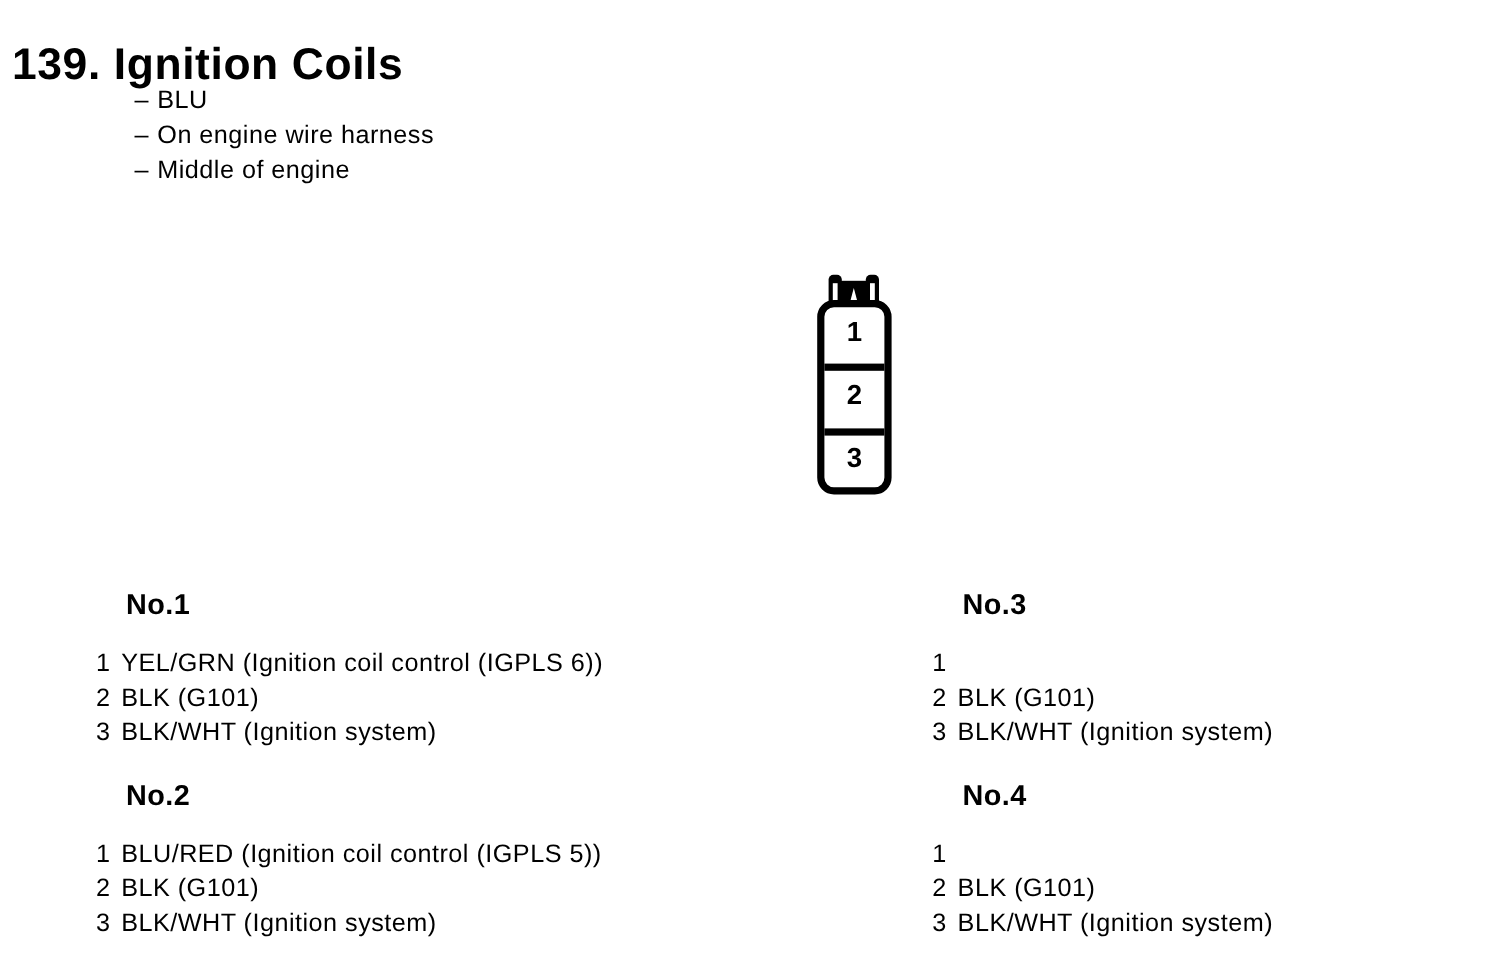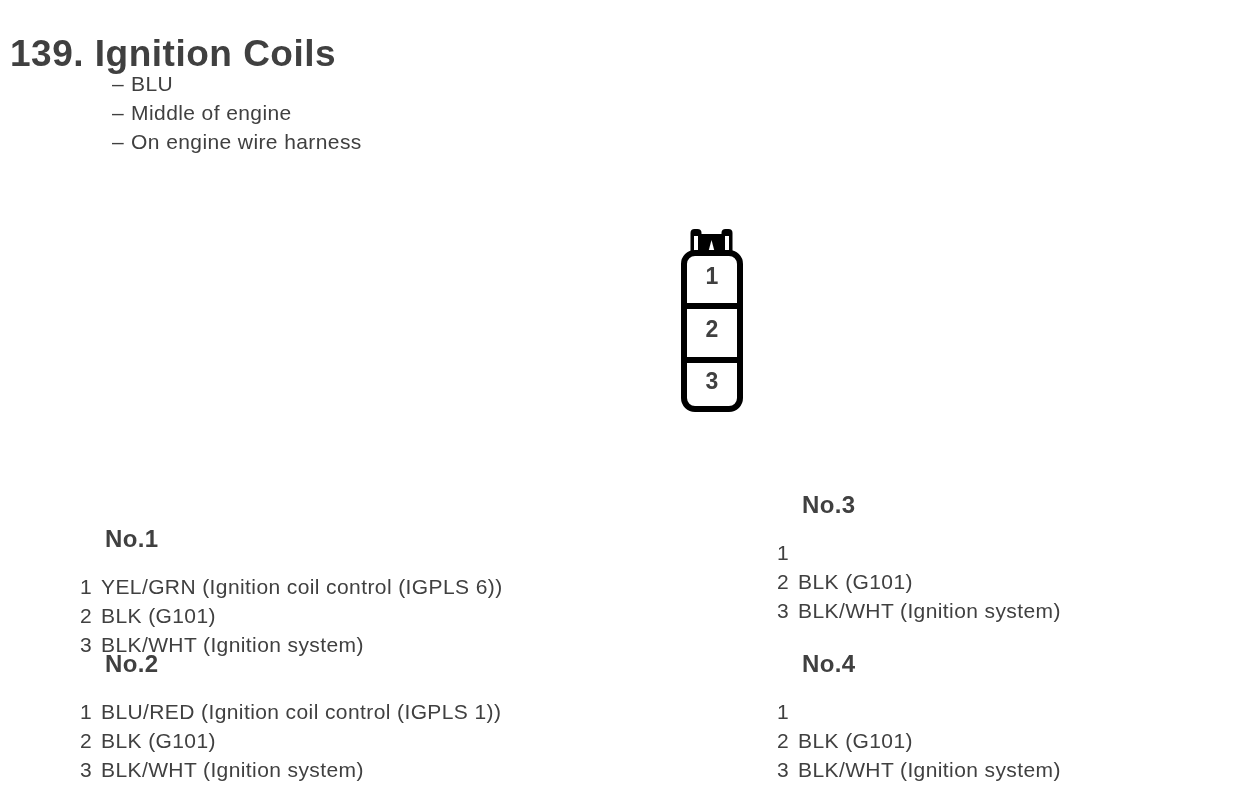--- a/index.html
+++ b/index.html
@@ -5,21 +5,21 @@
   html, body {
     margin: 0;
     padding: 0;
     background: #ffffff;
   }
   .page {
     position: relative;
     width: 1248px;
     height: 806px;
     background: #ffffff;
-    color: #404040;
+    color: #000000;
     font-family: "Liberation Sans", sans-serif;
     overflow: hidden;
   }
 
   
   .title {
     position: absolute;
     left: 10px;
     top: 8px;
     font-size: 37px;
@@ -67,21 +67,21 @@
   }
   .cavity-1 { top: 36px; }
   .cavity-2 { top: 89px; }
   .cavity-3 { top: 141px; }
 
   
   .section {
     position: absolute;
     width: 480px;
   }
-  .sec-1 { left: 78px;  top: 492px; margin-top: 34px; }
+  .sec-1 { left: 78px;  top: 492px; }
   .sec-2 { left: 78px;  top: 651px; }
   .sec-3 { left: 775px; top: 492px; }
   .sec-4 { left: 775px; top: 651px; }
 
   .section h2 {
     margin: 0 0 20px 27px;
     font-size: 24px;
     font-weight: bold;
     line-height: 26px;
     letter-spacing: 0.4px;
@@ -105,24 +105,24 @@
 
 <div class="page">
 
   <h1 class="title">139. Ignition Coils</h1>
 
   <ul class="notes">
     <li>
       <span class="dash">–</span><span>BLU</span>
     </li>
     <li>
-      <span class="dash">–</span><span>Middle of engine</span>
+      <span class="dash">–</span><span>On engine wire harness</span>
     </li>
     <li>
-      <span class="dash">–</span><span>On engine wire harness</span>
+      <span class="dash">–</span><span>Middle of engine</span>
     </li>
   </ul>
 
   <div class="connector">
     <svg width="64" height="186" viewBox="0 0 64 186">
 
       <g>
         <rect x="10.5" y="1" width="11" height="26" rx="4" fill="#000"></rect>
         <rect x="14" y="8" width="4" height="19" fill="#fff"></rect>
         <rect x="41.5" y="1" width="11" height="26" rx="4" fill="#000"></rect>
@@ -154,21 +154,21 @@
     <div class="pin-row">
       <span class="num">3</span>
       <span class="desc">BLK/WHT (Ignition system)</span>
     </div>
   </section>
 
   <section class="section sec-2">
     <h2>No.2</h2>
     <div class="pin-row">
       <span class="num">1</span>
-      <span class="desc">BLU/RED (Ignition coil control (IGPLS 1))</span>
+      <span class="desc">BLU/RED (Ignition coil control (IGPLS 5))</span>
     </div>
     <div class="pin-row">
       <span class="num">2</span>
       <span class="desc">BLK (G101)</span>
     </div>
     <div class="pin-row">
       <span class="num">3</span>
       <span class="desc">BLK/WHT (Ignition system)</span>
     </div>
   </section>

